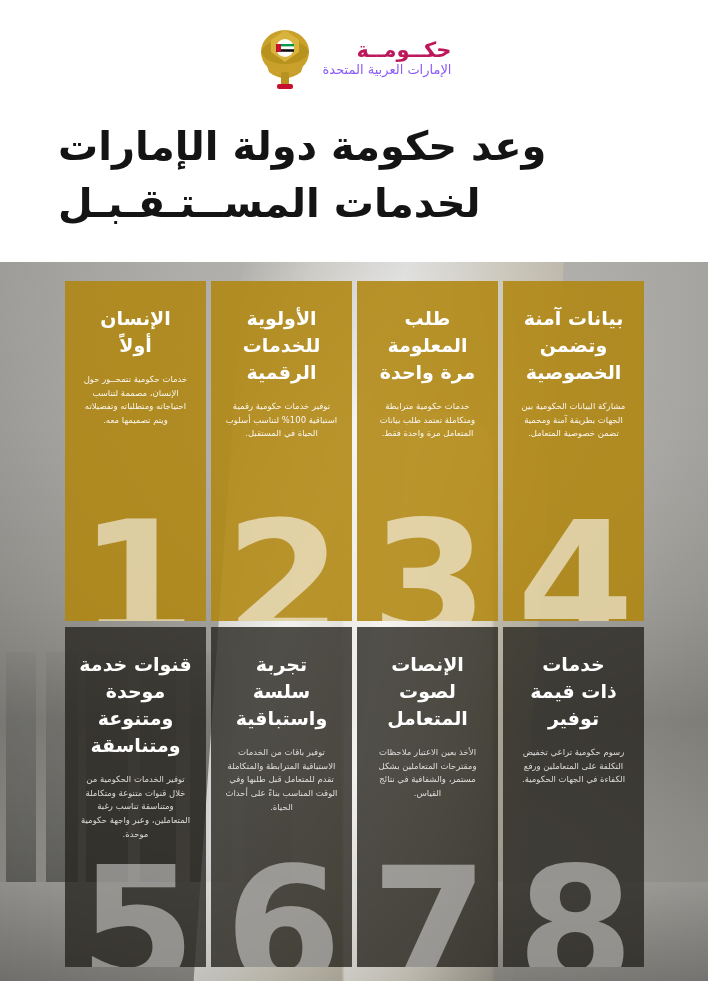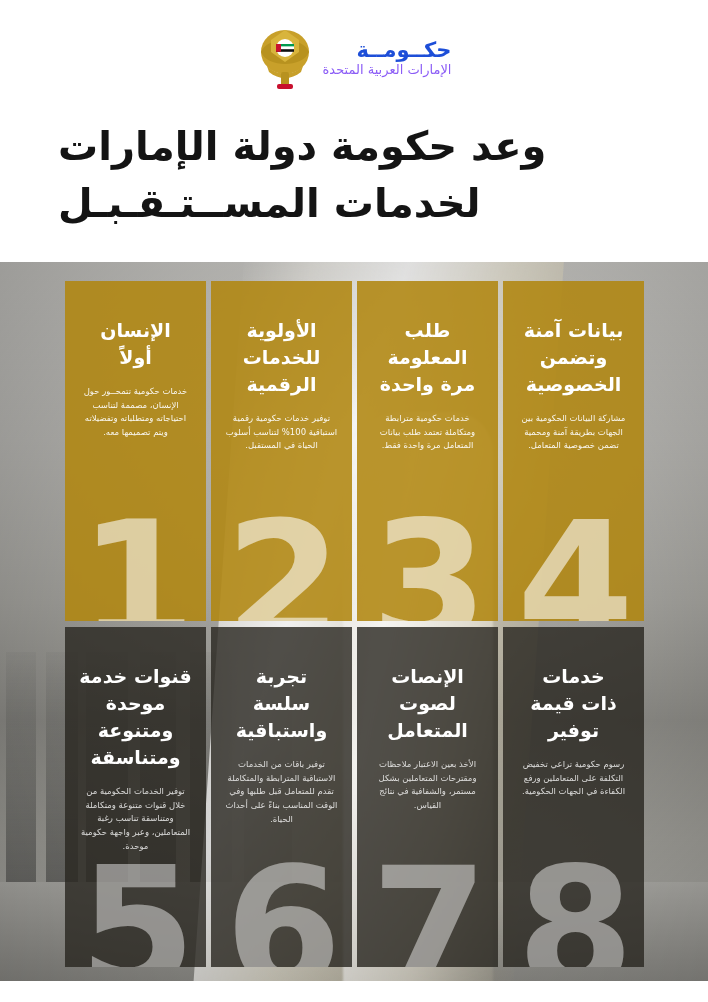--- a/index.html
+++ b/index.html
@@ -44,21 +44,21 @@
   }
   .gov-words {
     display: flex;
     flex-direction: column;
     align-items: flex-start;
     line-height: 1.15;
   }
   .gov-line1 {
     font-size: 21px;
     font-weight: bold;
-    color: #1d4ed8;
+    color: #be185d;
     letter-spacing: 1px;
   }
   .gov-line2 {
     font-size: 13px;
     font-weight: normal;
     color: #8b5cf6;
   }
   .main-title {
     position: absolute;
     top: 118px;
@@ -181,21 +181,20 @@
   .card.dark { background: rgba(40,37,31,0.80); }
 
   .card-title {
     color: #ffffff;
     font-weight: bold;
     font-size: 19px;
     line-height: 1.42;
     text-align: center;
     white-space: pre-line;
     letter-spacing: 0px;
-    margin-top: 12px;
   }
   .card.dark .card-title { color: #ffffff; }
 
   .card-desc {
     margin-top: 14px;
     color: rgba(255,255,255,0.92);
     font-size: 8.5px;
     line-height: 1.62;
     text-align: center;
     font-weight: normal;

